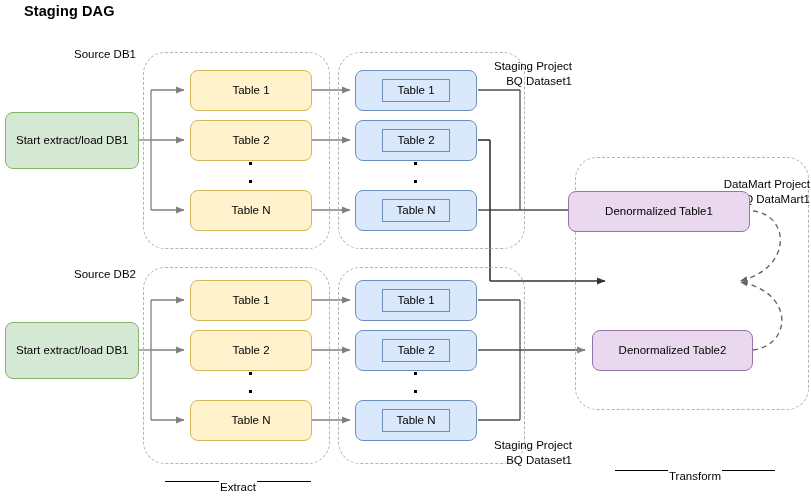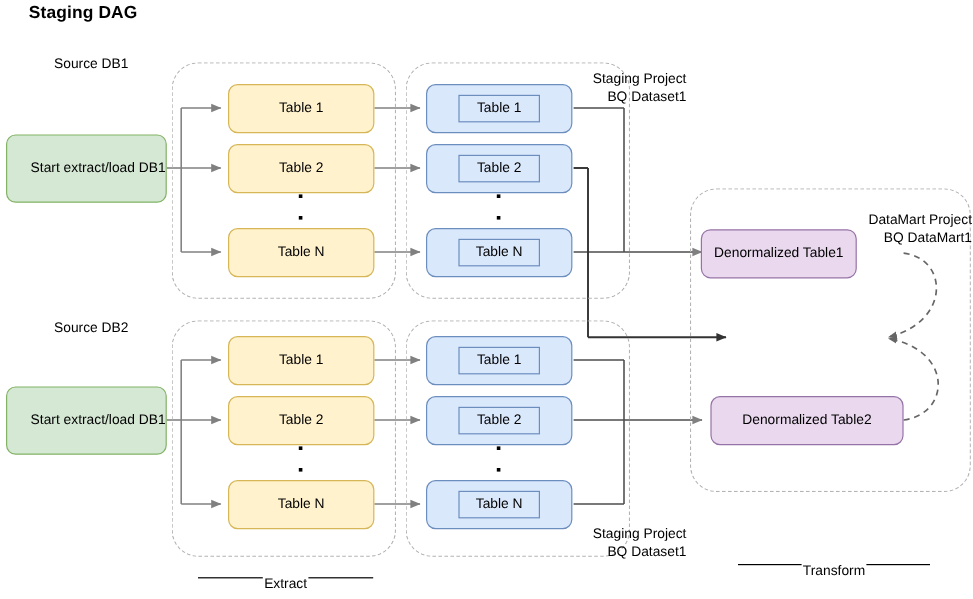--- a/index.html
+++ b/index.html
@@ -46,34 +46,34 @@
 
   .group-label {
     position: absolute;
     font-size: 11.5px;
     color: #000000;
     line-height: 15px;
     white-space: pre-line;
     background: transparent;
   }
   .group-label.right { text-align: right; }
-  .group-label.center { text-align: left; }
+  .group-label.center { text-align: center; }
 
   .node {
     position: absolute;
     box-sizing: border-box;
     border-radius: 8px;
     display: flex;
     align-items: center;
     font-size: 11.5px;
     color: #000000;
     line-height: 15px;
   }
   .node.center { justify-content: center; text-align: center; }
-  .node.left { justify-content: flex-end; padding-left: 10px; }
+  .node.left { justify-content: flex-start; padding-left: 10px; }
 
   .node.green  { background: #d5e8d4; border: 1px solid #82b366; }
   .node.yellow { background: #fff2cc; border: 1px solid #d6b656; }
   .node.blue   { background: #dae8fc; border: 1px solid #6c8ebf; }
   .node.purple { background: #e9d8ee; border: 1px solid #9673a6; }
 
   .inner-table {
     border: 1px solid #6c8ebf;
     background: #dae8fc;
     box-sizing: border-box;
@@ -248,21 +248,21 @@
   </div>
   <div class="node blue center" style="left:355px; top:330px; width:122px; height:41px;">
     <span class="inner-table">Table 2</span>
   </div>
   <div class="ellipsis-dot" style="left:414px; top:372px;"></div>
   <div class="ellipsis-dot" style="left:414px; top:390px;"></div>
   <div class="node blue center" style="left:355px; top:400px; width:122px; height:41px;">
     <span class="inner-table">Table N</span>
   </div>
 
-  <div class="node purple center" style="left:584px; top:191px; width:130px; height:41px;">
+  <div class="node purple center" style="left:568px; top:191px; width:182px; height:41px;">
     <span>Denormalized Table1</span>
   </div>
 
 
   <div class="node purple center" style="left:592px; top:330px; width:161px; height:41px;">
     <span>Denormalized Table2</span>
   </div>
 
   <div class="phase" style="left:165px; top:481px; width:146px;">
     <span class="rule"></span>

